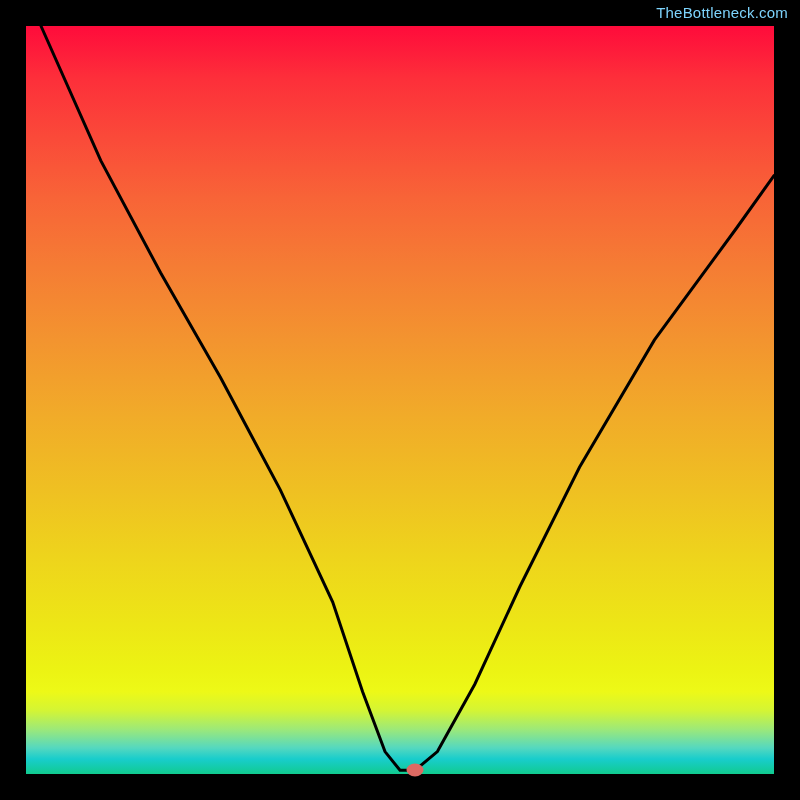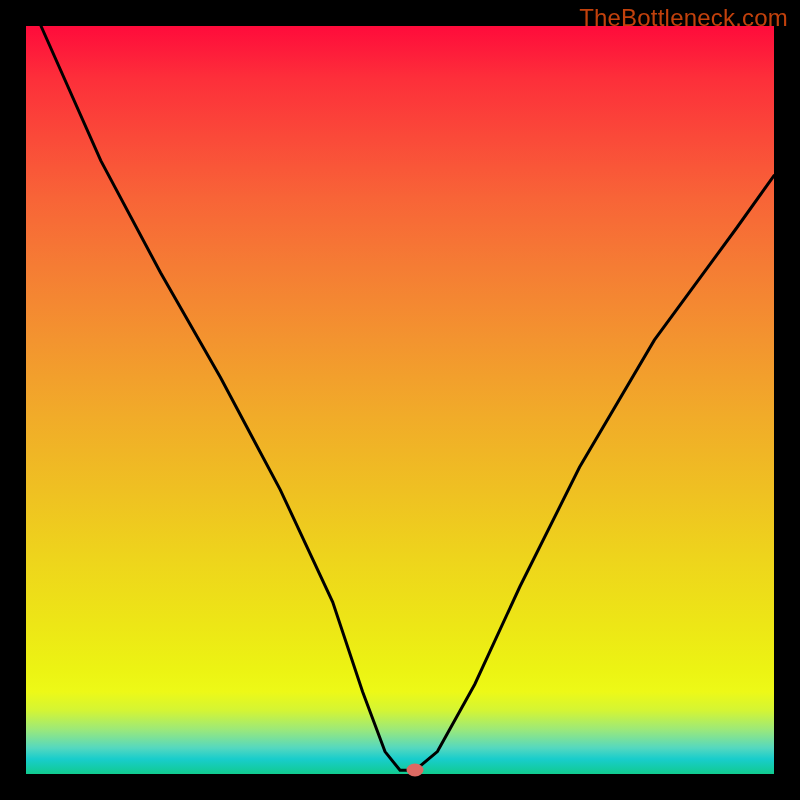--- a/index.html
+++ b/index.html
@@ -43,23 +43,23 @@
       #9de978 94%,
       #55d8bf 96.5%,
       #18cdcc 98%,
       #11cb8f 100%
     );
   }
   .watermark {
     position: absolute;
     top: 4px;
     right: 12px;
-    color: #c2410c;
+    color: #7dd3fc;
     font-family: Arial, Helvetica, sans-serif;
-    font-size: 24px;
+    font-size: 15px;
     font-weight: 400;
     letter-spacing: 0.2px;
     user-select: none;
   }
   svg.curve {
     position: absolute;
     left: 0;
     top: 0;
     width: 748px;
     height: 748px;

